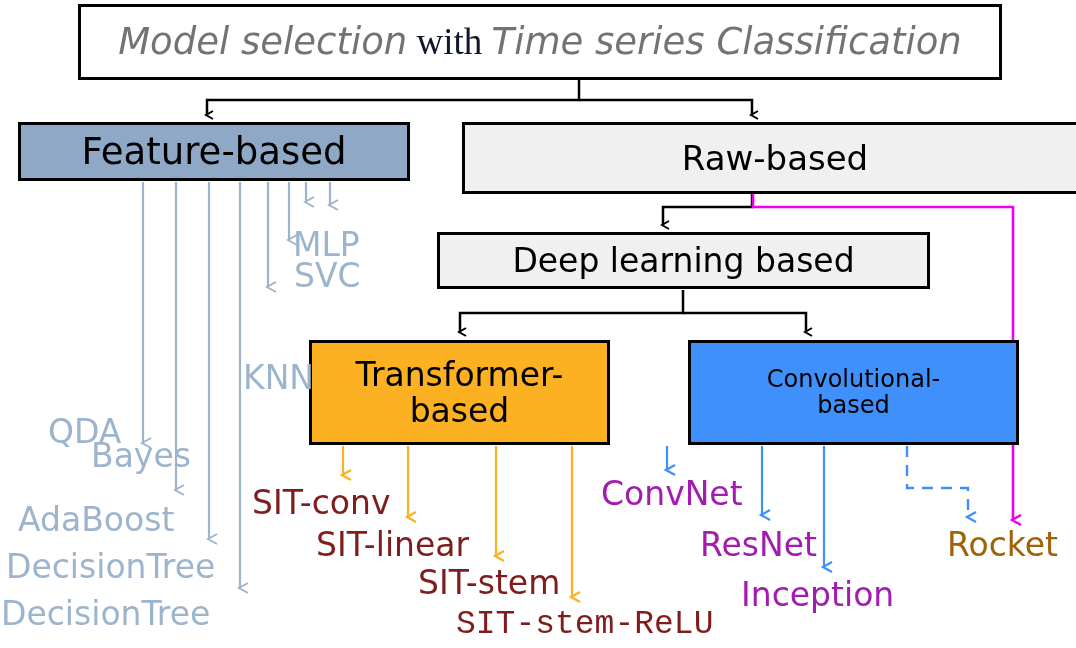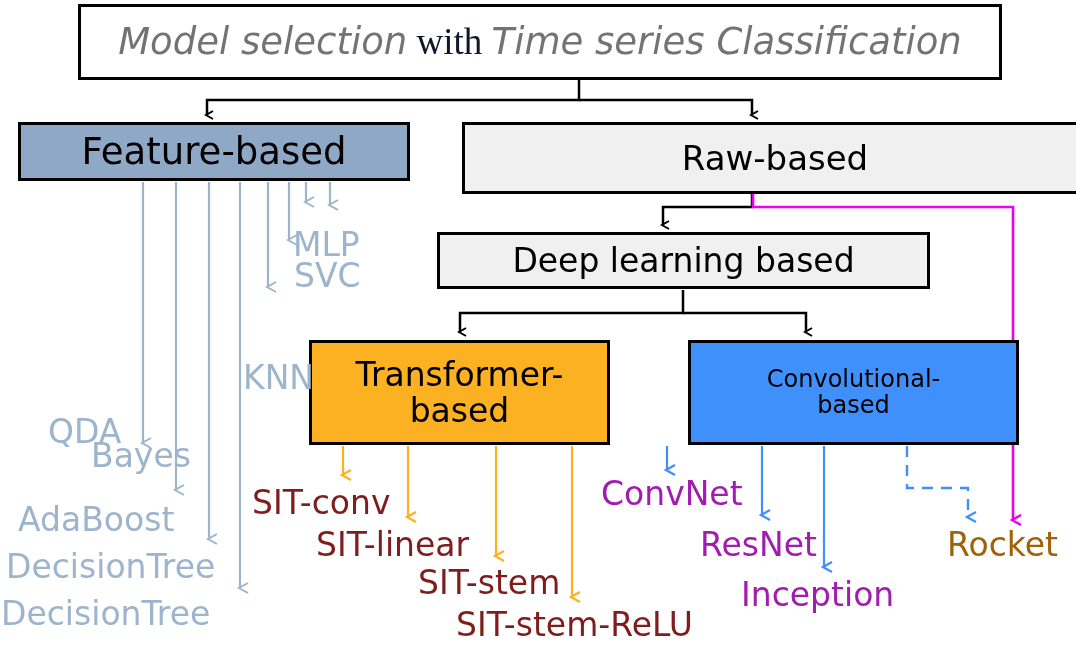--- a/index.html
+++ b/index.html
@@ -182,20 +182,20 @@
       <div class="leaf gray" style="left: 250px; top: 259px; margin-left: 44px;">SVC</div>
       <div class="leaf gray" style="left: 243px; top: 316px; margin-top: 45px;">KNN</div>
       <div class="leaf gray" style="left: 48px; top: 415px;">QDA</div>
       <div class="leaf gray" style="left: 55px; top: 439px; margin-left: 36px;">Bayes</div>
       <div class="leaf gray" style="left: 18px; top: 503px;">AdaBoost</div>
       <div class="leaf gray" style="left: 6px; top: 550px;">DecisionTree</div>
       <div class="leaf gray" style="left: 1px; top: 597px;">DecisionTree</div>
       <div class="leaf orange" style="left: 252px; top: 486px;">SIT-conv</div>
       <div class="leaf orange" style="left: 316px; top: 528px;">SIT-linear</div>
       <div class="leaf orange" style="left: 418px; top: 566px;">SIT-stem</div>
-      <div class="leaf orange" style="left: 456px; top: 608px;">SIT-stem-ReLU</div>
+      <div class="leaf orange" style="left: 456px; top: 608px; font-family: Liberation Mono, monospace;">SIT-stem-ReLU</div>
       <div class="leaf blue" style="left: 601px; top: 477px;">ConvNet</div>
       <div class="leaf blue" style="left: 700px; top: 528px;">ResNet</div>
       <div class="leaf blue" style="left: 741px; top: 578px;">Inception</div>
       <div class="leaf magenta" style="left: 947px; top: 528px;">Rocket</div>
     </div>
 
 </div>
 
 </body></html>

